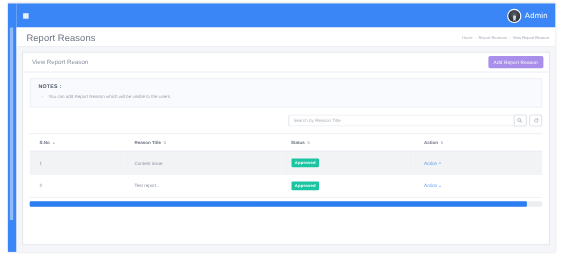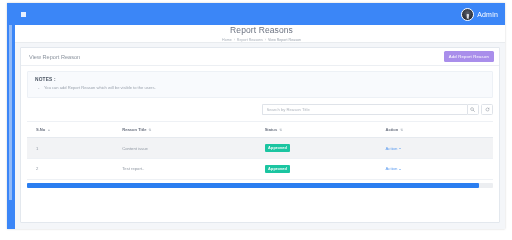--- a/index.html
+++ b/index.html
@@ -106,21 +106,20 @@
     top: 22px;
     right: 0;
     height: 18px;
     background: #ffffff;
     border-bottom: 0.5px solid #e9ecef;
     display: flex;
     align-items: center;
     justify-content: space-between;
     padding: 0 6px 0 9px;
     box-sizing: border-box;
-    flex-direction: column;
   }
   .page-title {
     font-size: 8.5px;
     color: #6b7280;
     letter-spacing: .1px;
   }
   .breadcrumb {
     display: flex;
     align-items: center;
     gap: 2px;

